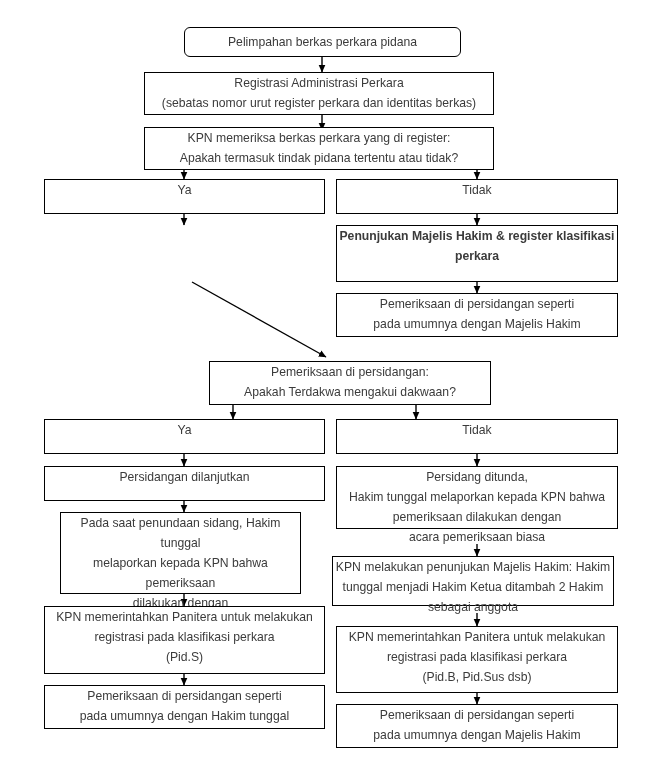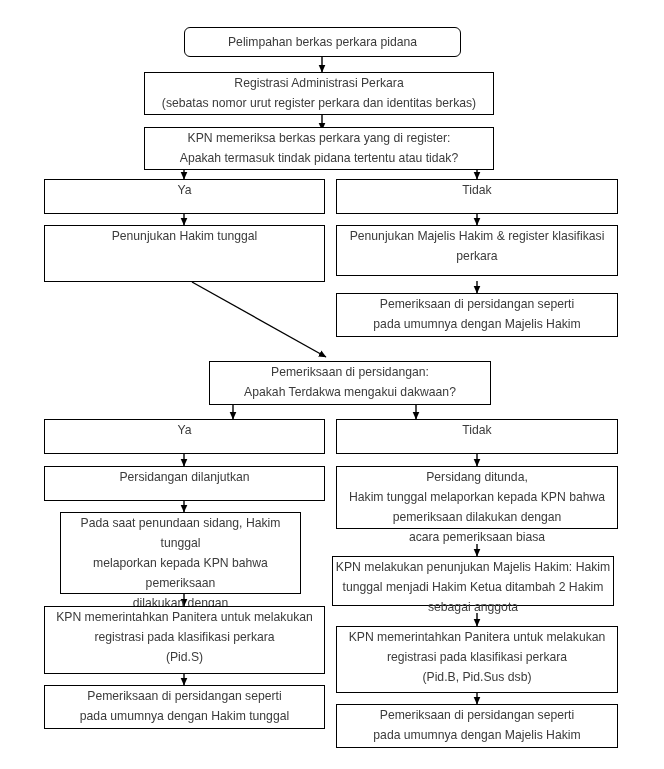--- a/index.html
+++ b/index.html
@@ -92,25 +92,22 @@
   </div>
 
   <div class="node" style="left:44px; top:179px; width:281px; height:35px;">
     <span>Ya</span>
   </div>
 
   <div class="node" style="left:336px; top:179px; width:282px; height:35px;">
     <span>Tidak</span>
   </div>
 
-  <div class="node" style="left:44px; top:225px; width:281px; height:57px;">
-    <span>Penunjukan Hakim tunggal</span>
-  </div>
 
-  <div class="node" style="left:336px; top:225px; width:282px; height:51px;">
+  <div class="node" style="left:336px; top:225px; width:282px; height:57px;font-weight:bold;">
     <span>Penunjukan Majelis Hakim &amp; register klasifikasi
 perkara</span>
   </div>
 
   <div class="node" style="left:336px; top:293px; width:282px; height:44px;">
     <span>Pemeriksaan di persidangan seperti
 pada umumnya dengan Majelis Hakim</span>
   </div>
 
   <div class="node" style="left:193px; top:361px; width:282px; height:44px;margin-left:16px;">

